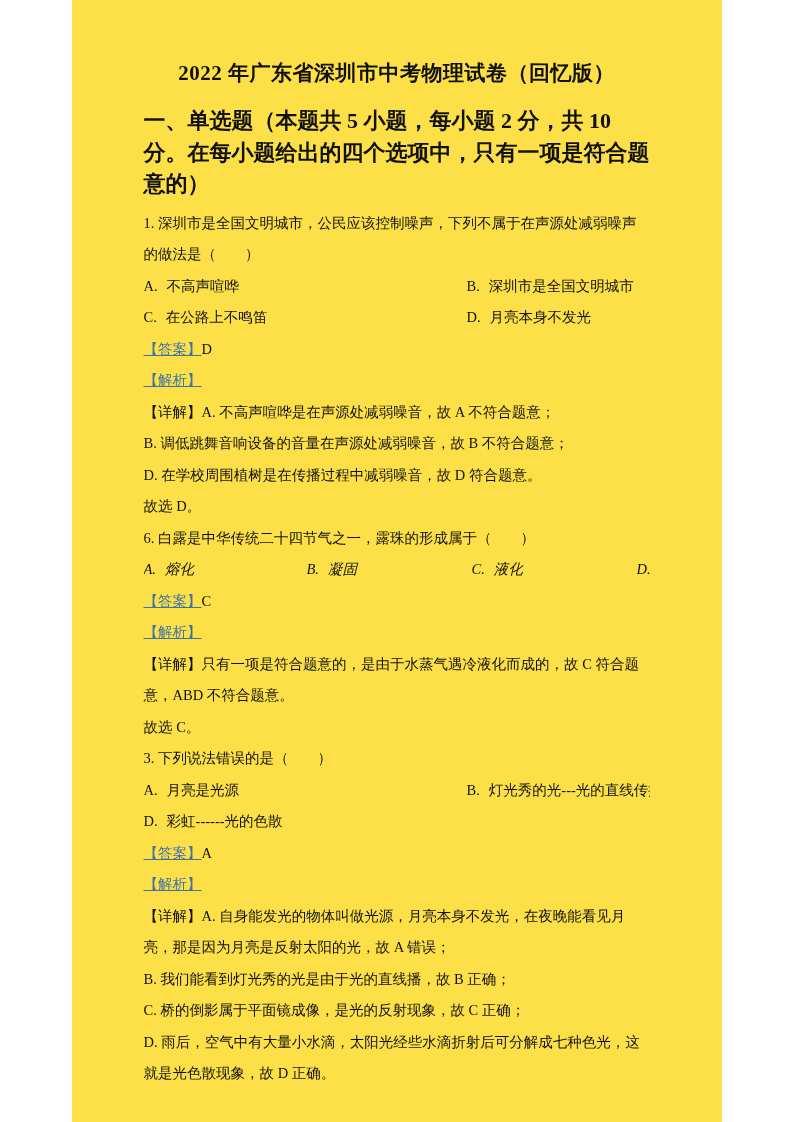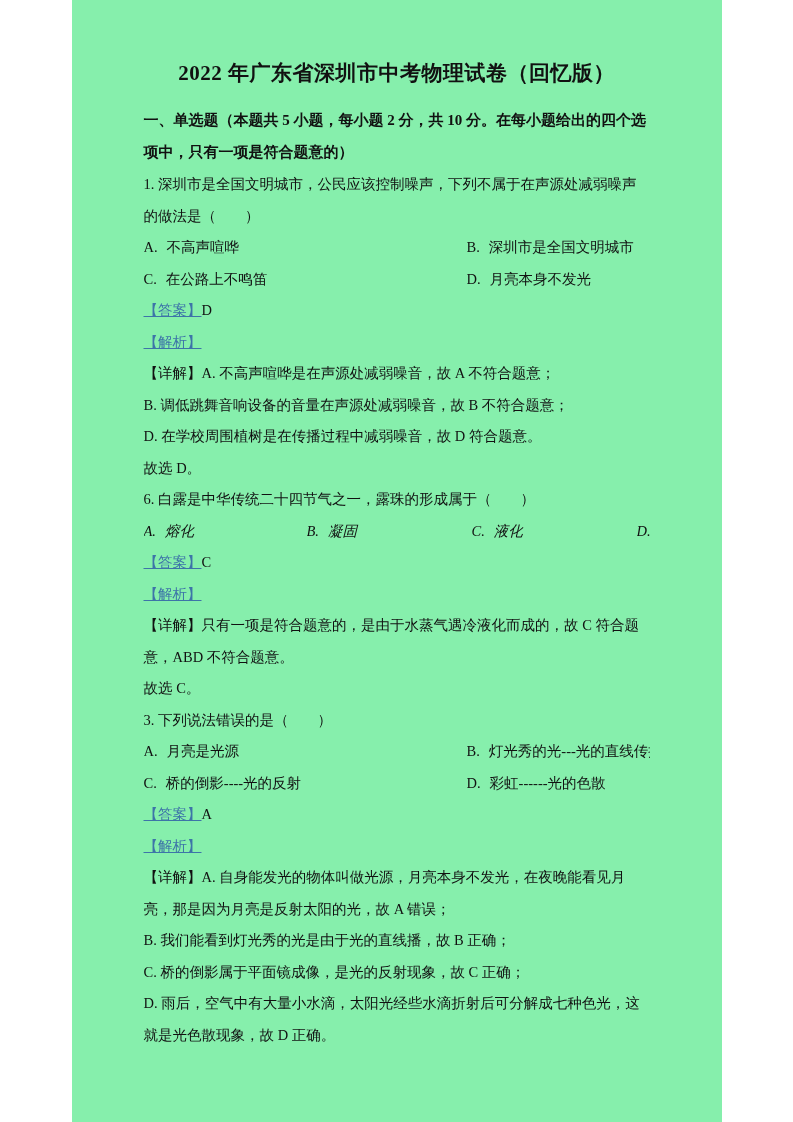--- a/index.html
+++ b/index.html
@@ -3,38 +3,38 @@
 <meta charset="utf-8">
 <style>
   html, body { margin: 0; padding: 0; background: #ffffff; }
   .page {
     position: relative;
     width: 650px;
     height: 1122px;
     margin: 0 auto;
     box-sizing: border-box;
     padding: 52px 72px 0 72px;
-    background: #86efac;
+    background: #fde047;
     font-family: "Liberation Serif", "DejaVu Serif", serif;
     color: #111111;
     overflow: hidden;
   }
   .title {
     font-size: 21px;
     font-weight: bold;
     text-align: center;
     line-height: 42px;
     margin: 0;
     letter-spacing: 0.5px;
   }
   .heading {
-    font-size: 15px;
+    font-size: 22px;
     font-weight: bold;
     line-height: 31.5px;
-    margin: 11px 0 1px 0;
+    margin: 11px 0 8px 0;
   }
   .line {
     font-size: 14.5px;
     line-height: 31.5px;
     margin: 0;
   }
   .opts-2 { display: grid; grid-template-columns: 323px 1fr; }
   .opts-4 { display: grid; grid-template-columns: 163px 165px 165px 1fr; font-style: italic; }
   .opt { white-space: nowrap; overflow: hidden; }
   .opt-label { margin-right: 9px; }
@@ -77,21 +77,20 @@
     <p class="line"><span class="blue">【解析】</span></p>
     <p class="line">【详解】只有一项是符合题意的，是由于水蒸气遇冷液化而成的，故 C 符合题意，ABD 不符合题意。</p>
     <p class="line">故选 C。</p>
   </section>
 
   <section>
     <p class="line">3. 下列说法错误的是（　　）</p>
     <div class="opts-2">
       <p class="line opt"><span class="opt-label">A.</span><span>月亮是光源</span></p>
       <p class="line opt"><span class="opt-label">B.</span><span>灯光秀的光---光的直线传播</span></p>
-      <p class="line opt"><span class="opt-label">C.</span><span>桥的倒影----光的反射</span></p>
       <p class="line opt"><span class="opt-label">D.</span><span>彩虹------光的色散</span></p>
     </div>
     <p class="line"><span class="blue">【答案】</span><span>A</span></p>
     <p class="line"><span class="blue">【解析】</span></p>
     <p class="line">【详解】A. 自身能发光的物体叫做光源，月亮本身不发光，在夜晚能看见月亮，那是因为月亮是反射太阳的光，故 A 错误；</p>
     <p class="line">B. 我们能看到灯光秀的光是由于光的直线播，故 B 正确；</p>
     <p class="line">C. 桥的倒影属于平面镜成像，是光的反射现象，故 C 正确；</p>
     <p class="line">D. 雨后，空气中有大量小水滴，太阳光经些水滴折射后可分解成七种色光，这就是光色散现象，故 D 正确。</p>
   </section>
 

